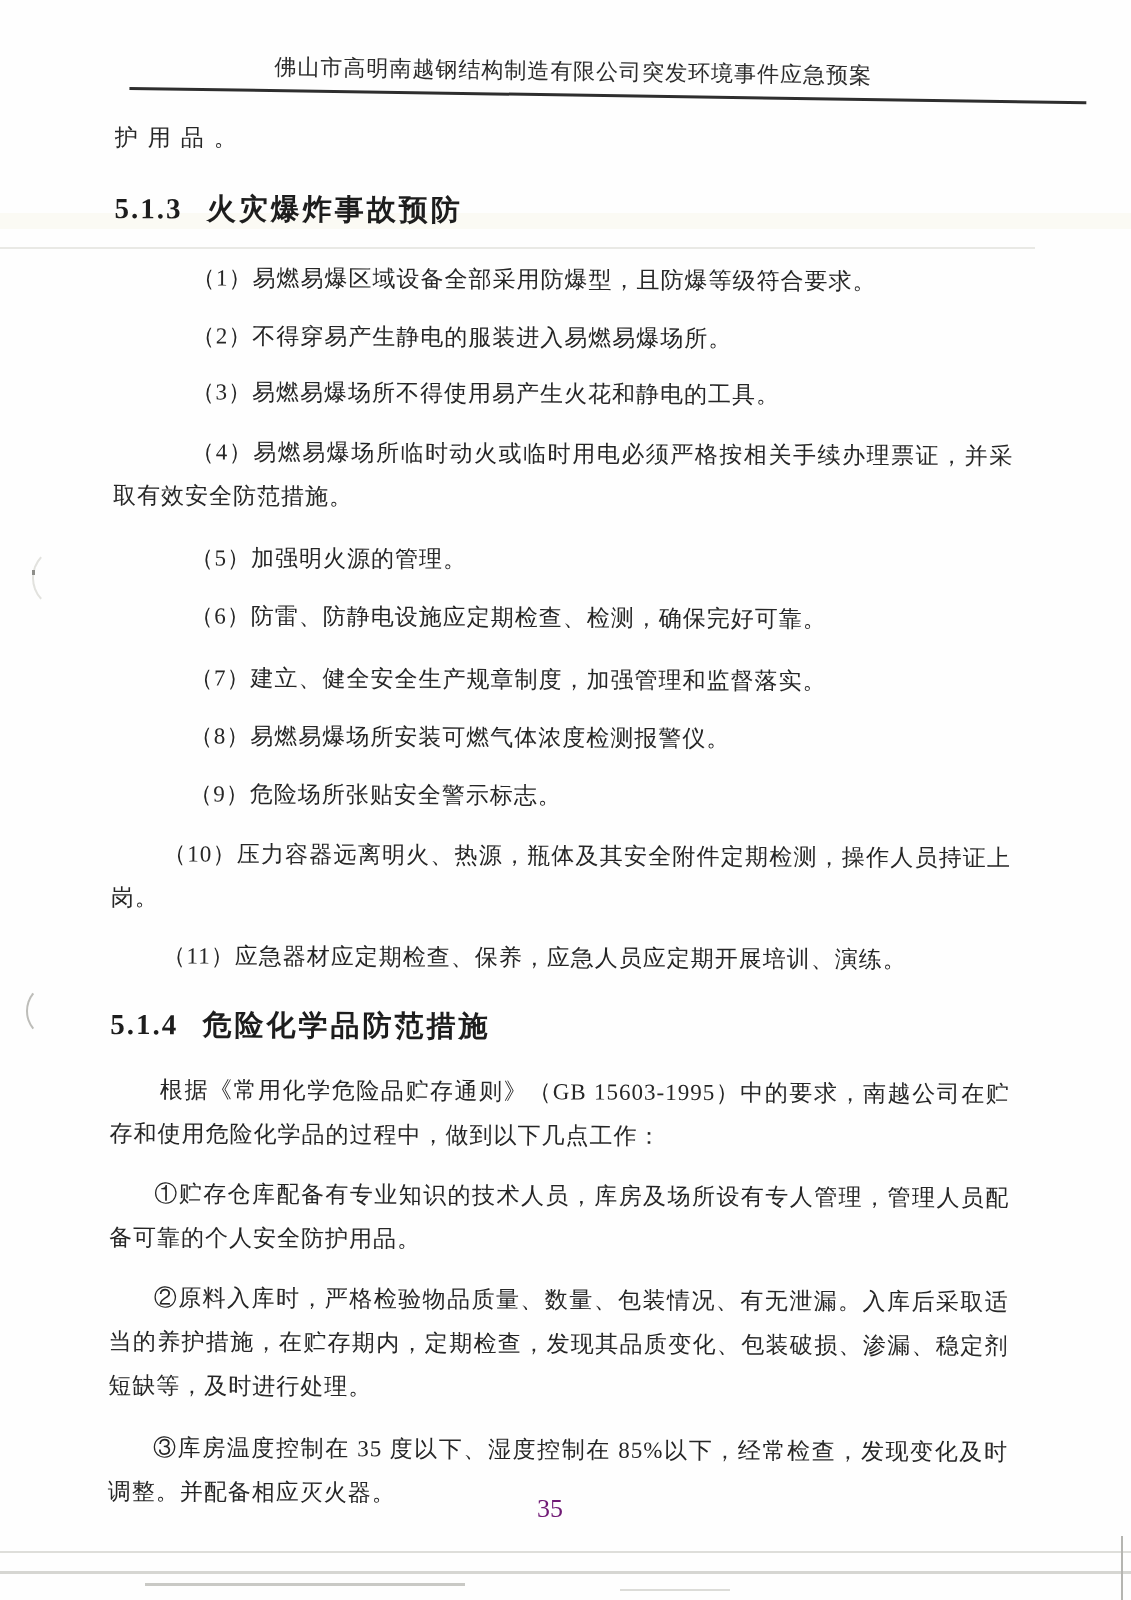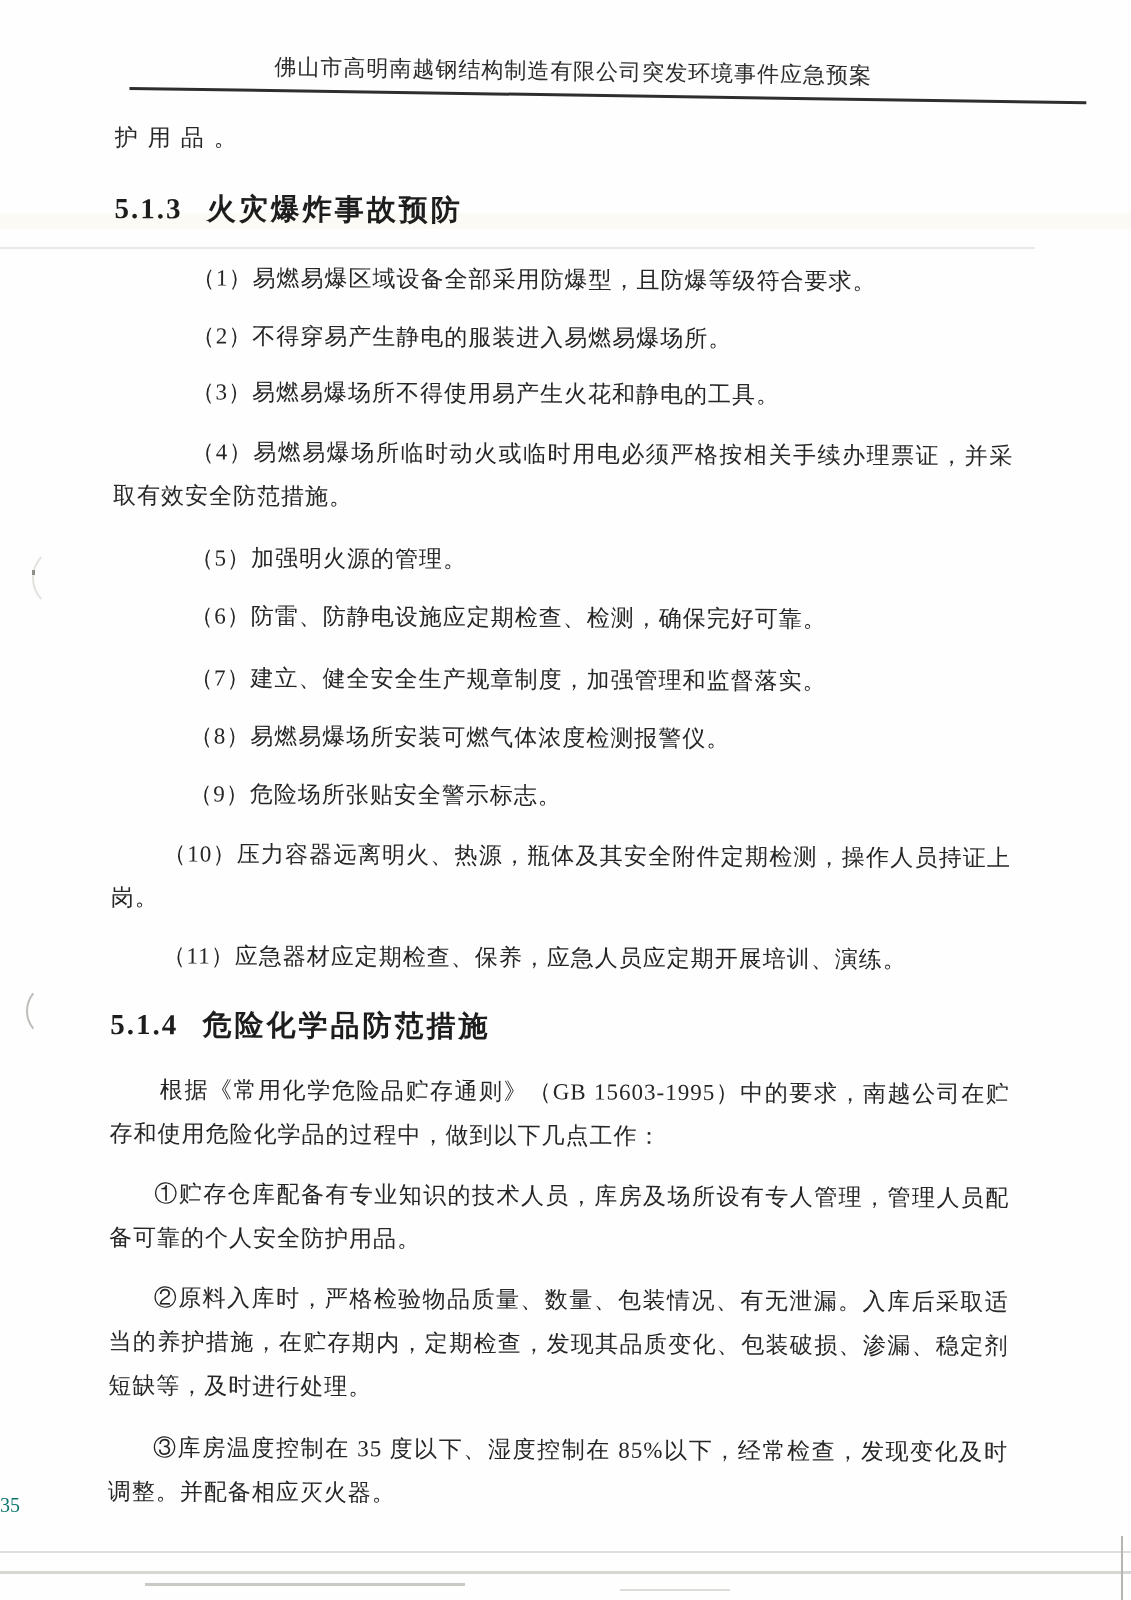--- a/index.html
+++ b/index.html
@@ -95,21 +95,21 @@
 
   .para { text-indent: 50px; }
   .para.circled { text-indent: 45px; }
   .p1 { margin-top: 24px !important; }
   .p2, .p3 { margin-top: 16px !important; }
   .p4 { margin-top: 18px !important; }
 
   
   .page-num {
     position: absolute; left: 0; width: 1100px; top: 1494px;
-    font-size: 20px; color: #0f766e;
+    text-align: center; font-size: 26px; color: #701a75;
   }
 </style>
 </head>
 <body>
 
 <div class="page">
 
   <div class="band-top"></div>
   <div class="streak s0"></div>
   <div class="crescent c1"></div>

